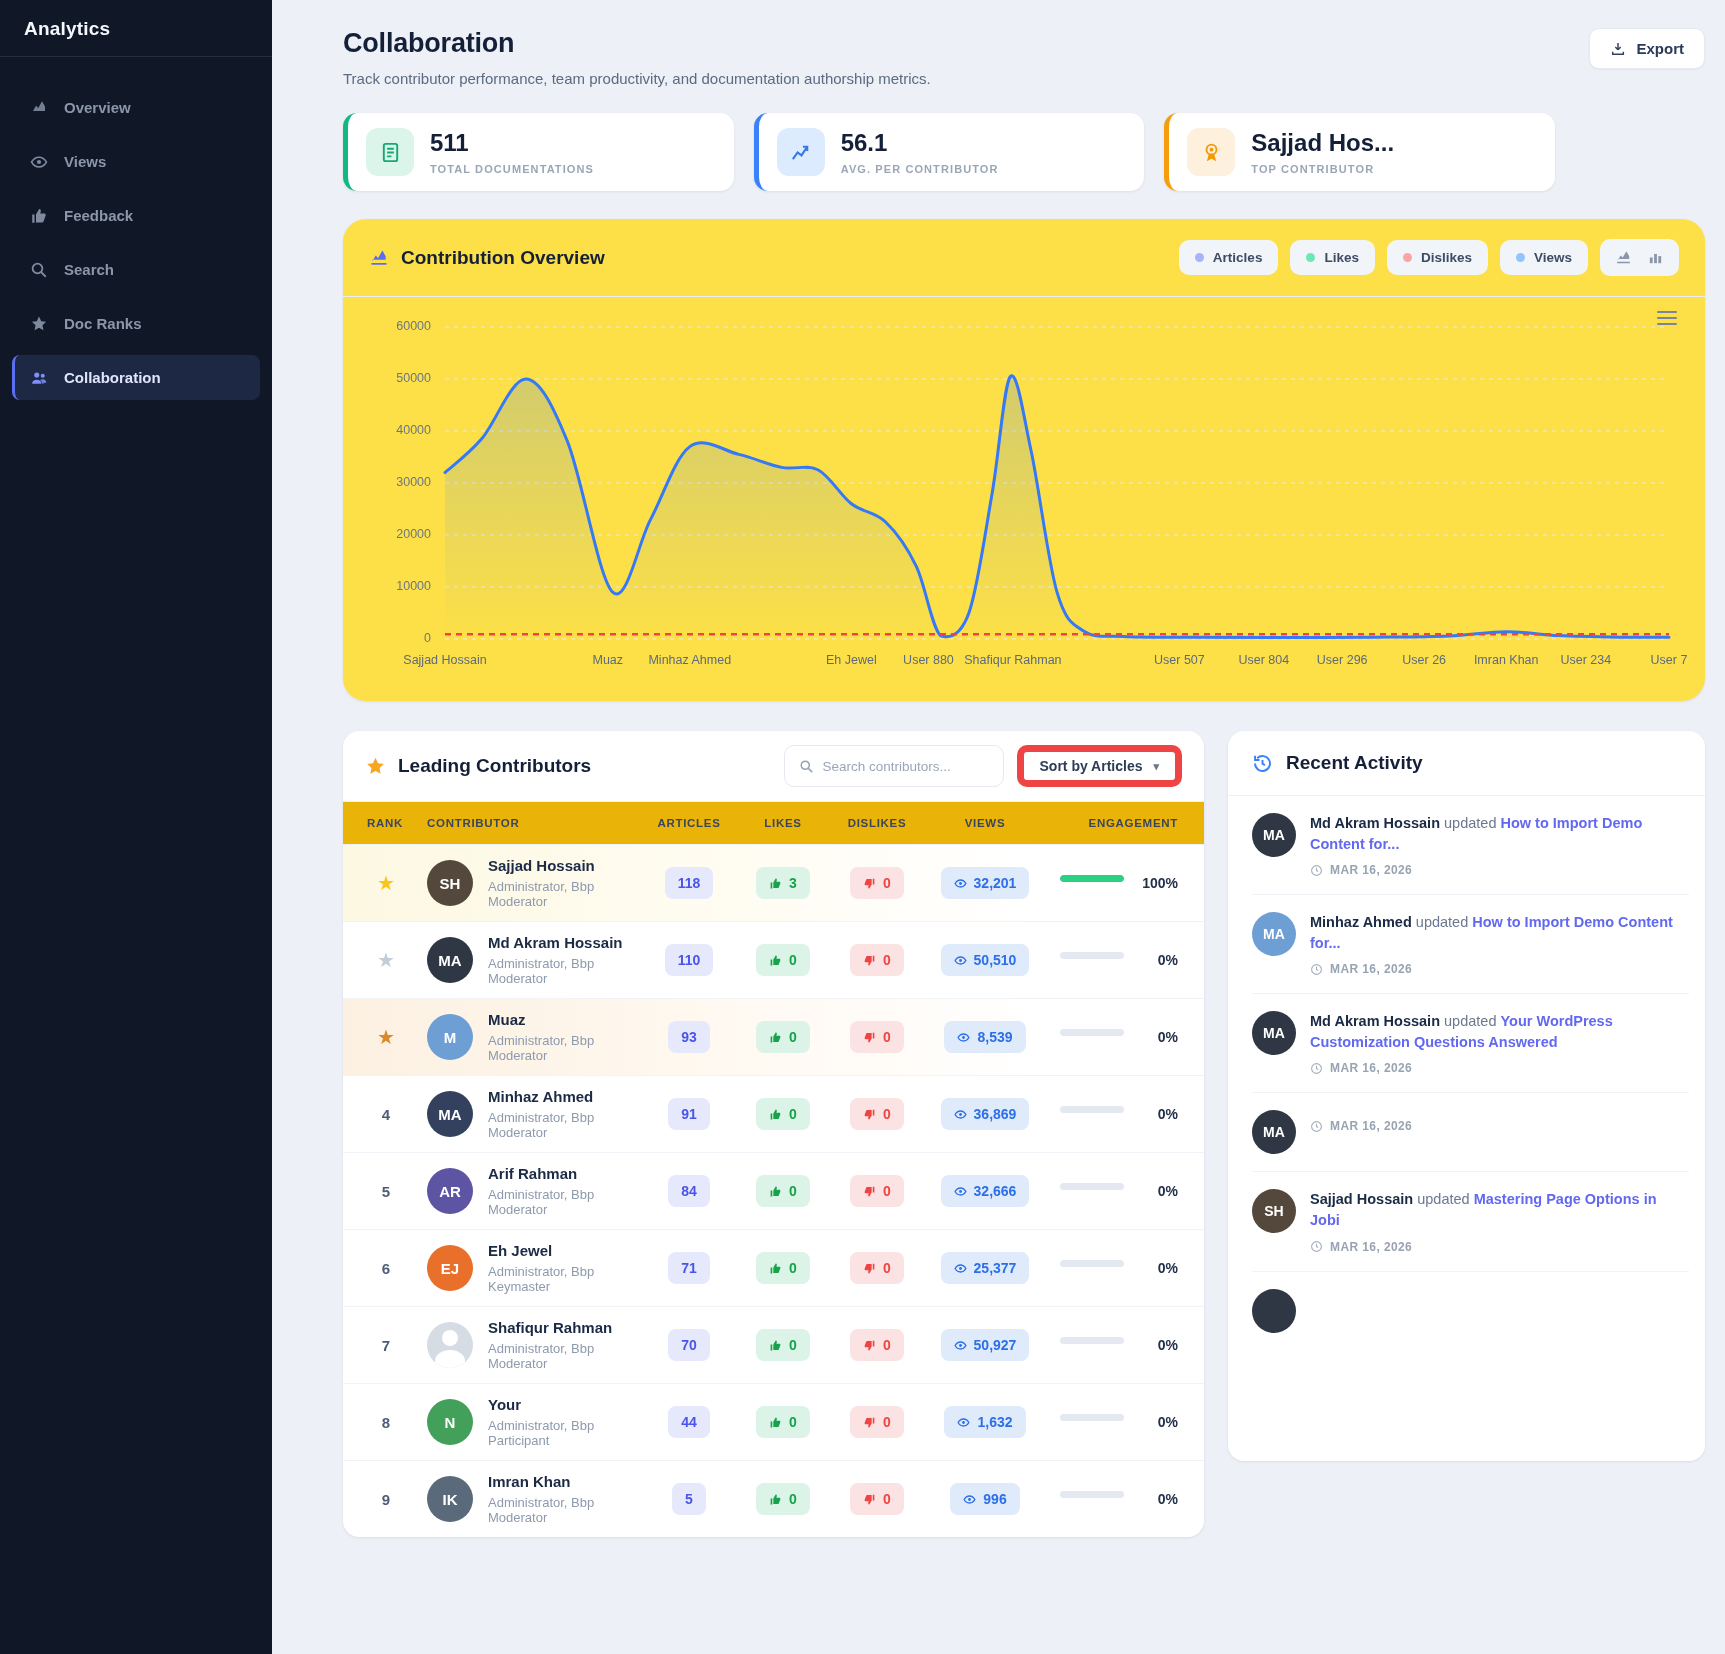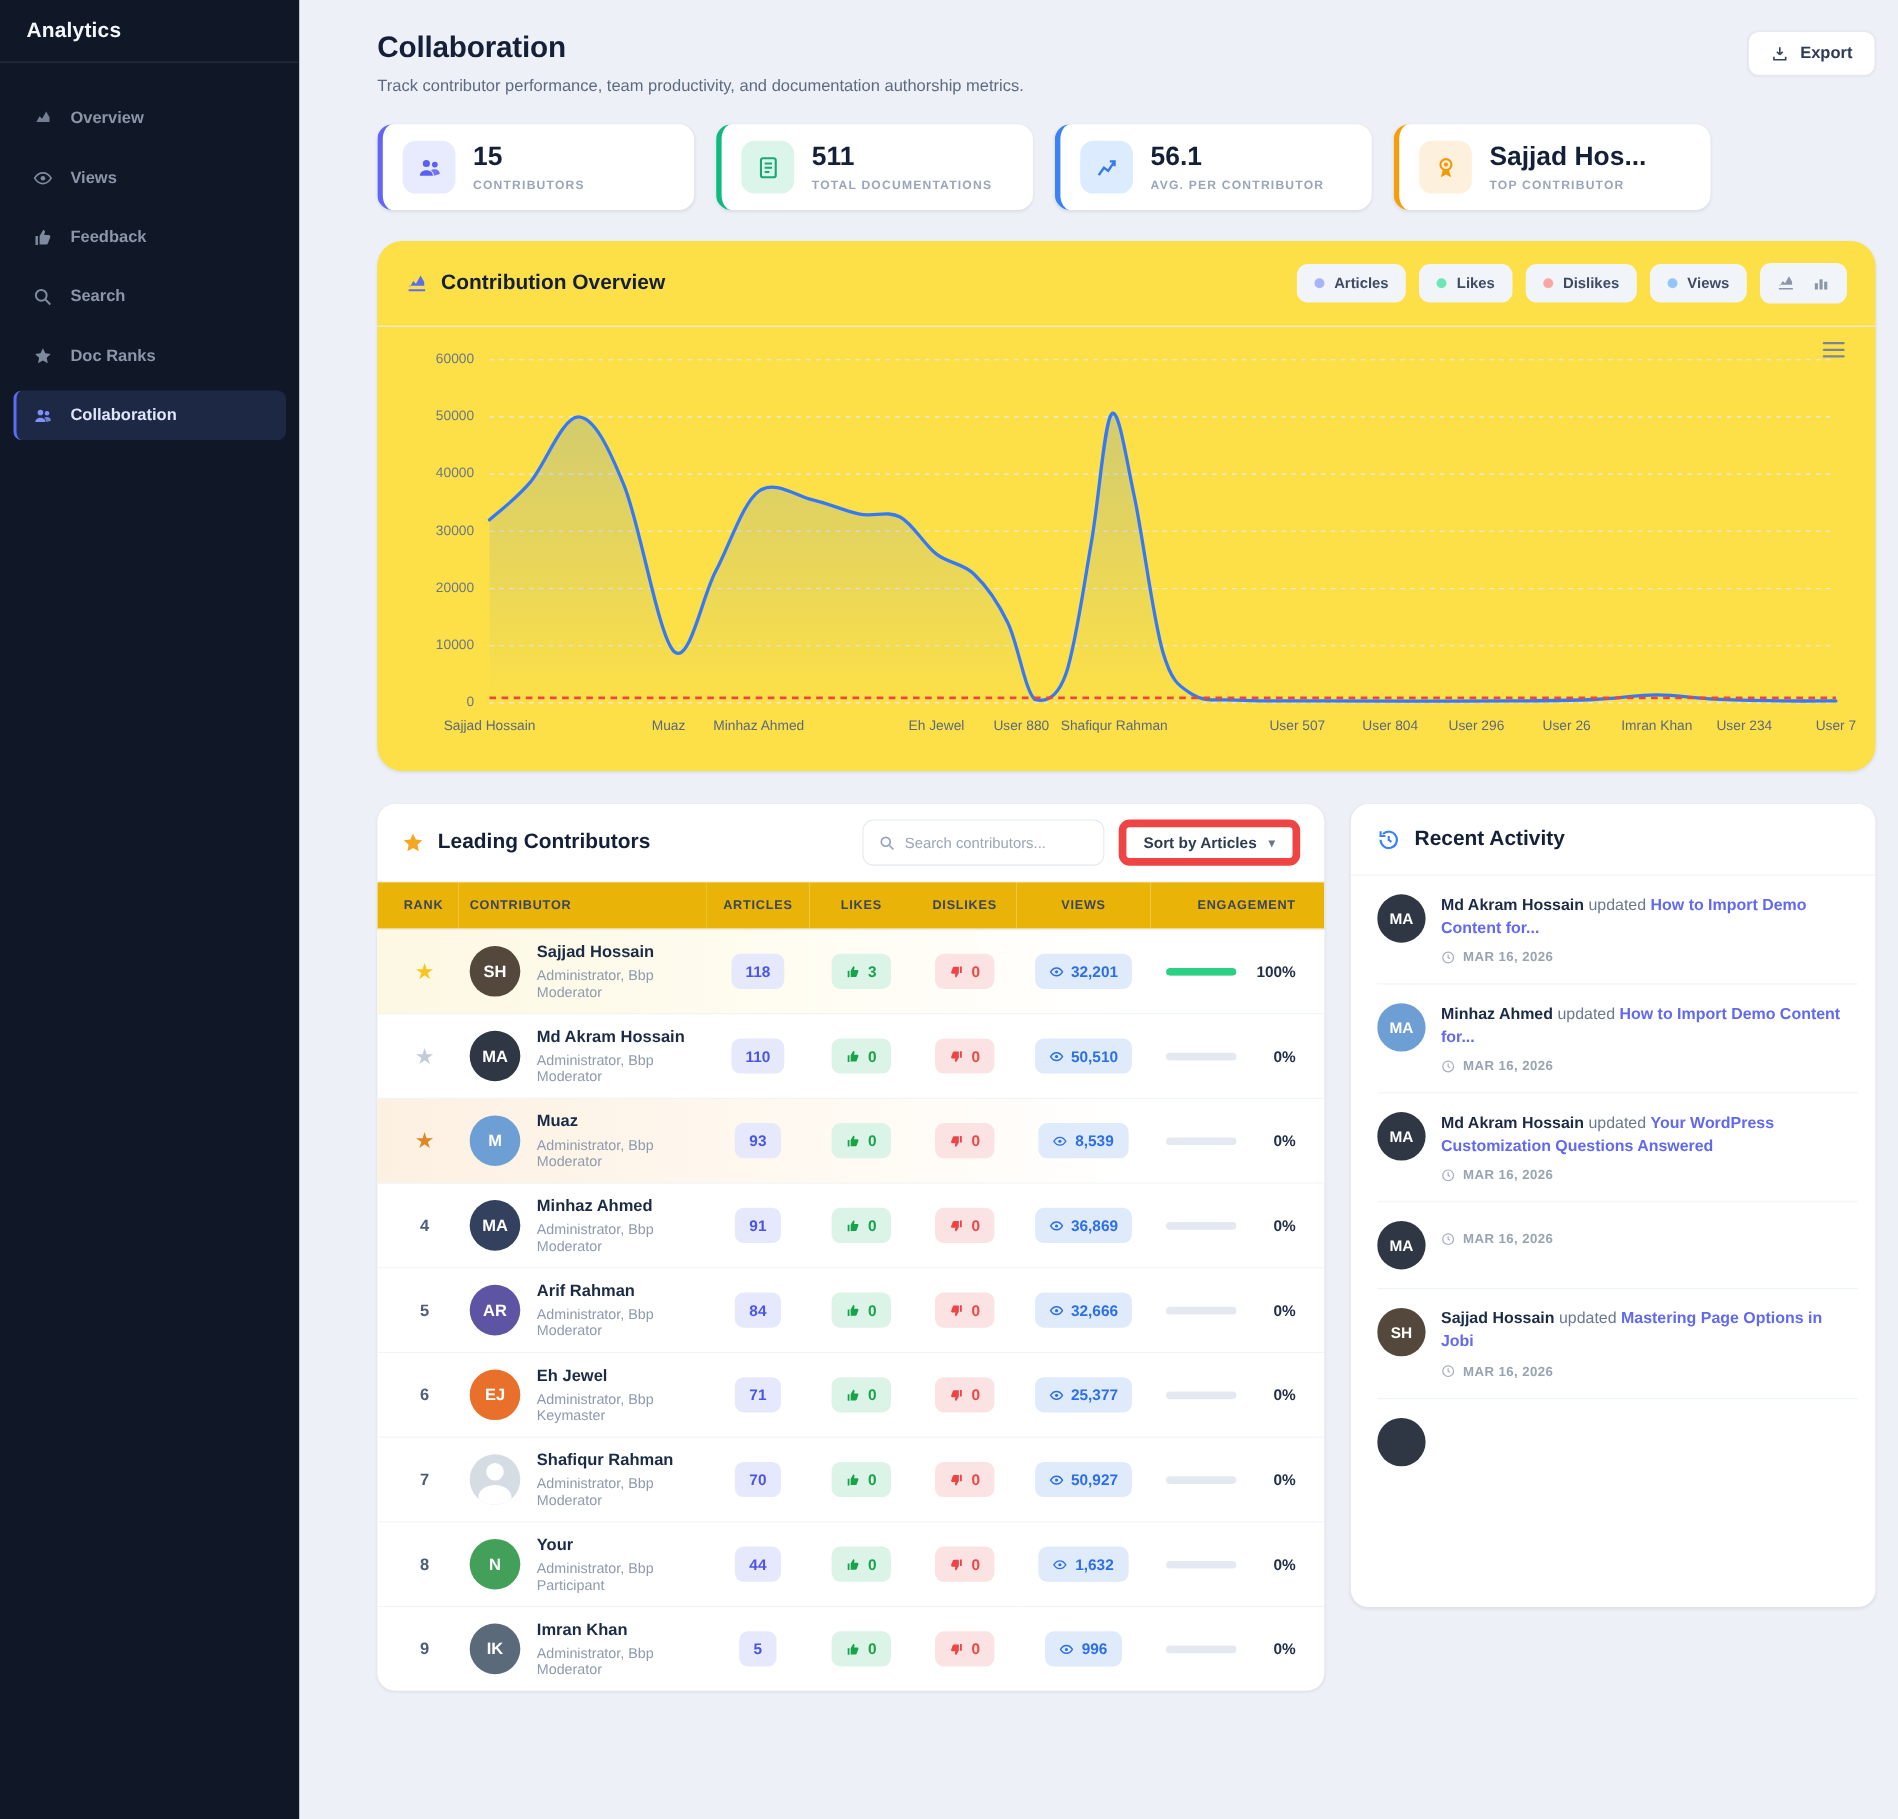--- a/index.html
+++ b/index.html
@@ -96,21 +96,21 @@
   .avatar.placeholder::after{content:"";position:absolute;top:28px;left:50%;transform:translateX(-50%);width:30px;height:22px;border-radius:50% 50% 0 0;background:#fff;}
   .who{display:flex;flex-direction:column;gap:5px;}
   .nm{font-size:15px;font-weight:700;color:#1b2a45;}
   .role{font-size:13px;color:#8e9aad;}
   .badge{display:inline-flex;align-items:center;gap:7px;border-radius:8px;padding:8px 13px;font-size:14px;font-weight:700;}
   .badge svg{width:13px;height:13px;}
   .b-art{background:#e6e9fc;color:#4a54e8;}
   .b-like{background:#dcf3e8;color:#16a34a;}
   .b-dis{background:#fbe3e3;color:#ef4444;}
   .b-views{background:#dfeafb;color:#2c6fe8;}
-  .eng-wrap{display:flex;align-items:center;gap:12px;justify-content:flex-end;padding-right:16px;}
+  .eng-wrap{display:flex;gap:12px;justify-content:flex-end;padding-right:16px;}
   .track{width:64px;height:7px;border-radius:4px;background:#e4e9f1;overflow:hidden;}
   .fill{display:block;height:100%;border-radius:4px;background:#2bd183;width:0;}
   .pct{font-size:14px;font-weight:700;color:#22304a;width:42px;text-align:right;}
 
   
   .act-card{background:#fff;border-radius:16px;box-shadow:0 1px 3px rgba(15,23,42,.08);height:730px;overflow:hidden;}
   .act-head{display:flex;gap:13px;align-items:center;padding:21px 24px;border-bottom:1px solid #edf0f5;font-size:19px;font-weight:700;color:#141f38;}
   .act-head svg{width:21px;height:21px;color:#3b82f6;}
   .act-list{position:relative;margin:0 16px 0 24px;height:545px;overflow:hidden;}
   .act-item{display:flex;gap:14px;padding:17px 12px 17px 0;border-bottom:1px solid #f0f3f7;}
@@ -198,34 +198,20 @@
       <span>
           <svg viewBox="0 0 24 24" fill="none" stroke="currentColor" stroke-width="2.2">
             <path d="M12 3v10M12 13l-4-4M12 13l4-4M4 16v4h16v-4"></path>
           </svg>
         </span>
       <span>Export</span>
     </button>
   </div>
 
   <div class="stats">
-    <div class="stat-card ac-indigo">
-      <span class="stat-ic">
-          <svg viewBox="0 0 24 24" fill="currentColor">
-            <circle cx="9" cy="8" r="3.4"></circle>
-            <path d="M2.8 19.5c0-3.2 2.8-5.2 6.2-5.2s6.2 2 6.2 5.2z"></path>
-            <circle cx="17" cy="9" r="2.7"></circle>
-            <path d="M16.2 19.5c-.1-2.3-1.2-4-2.8-5 .9-.6 2-1 3.6-1 2.7 0 4.7 1.7 4.7 4.4z" opacity=".85"></path>
-          </svg>
-        </span>
-      <div class="stat-txt">
-        <div class="stat-val">15</div>
-        <div class="stat-lbl">CONTRIBUTORS</div>
-      </div>
-    </div>
     <div class="stat-card ac-green">
       <span class="stat-ic">
           <svg viewBox="0 0 24 24" fill="none" stroke="currentColor" stroke-width="2">
             <rect x="5" y="3" width="14" height="18" rx="2"></rect>
             <path d="M8.5 8h7M8.5 12h7M8.5 16h4.5"></path>
           </svg>
         </span>
       <div class="stat-txt">
         <div class="stat-val">511</div>
         <div class="stat-lbl">TOTAL DOCUMENTATIONS</div>

